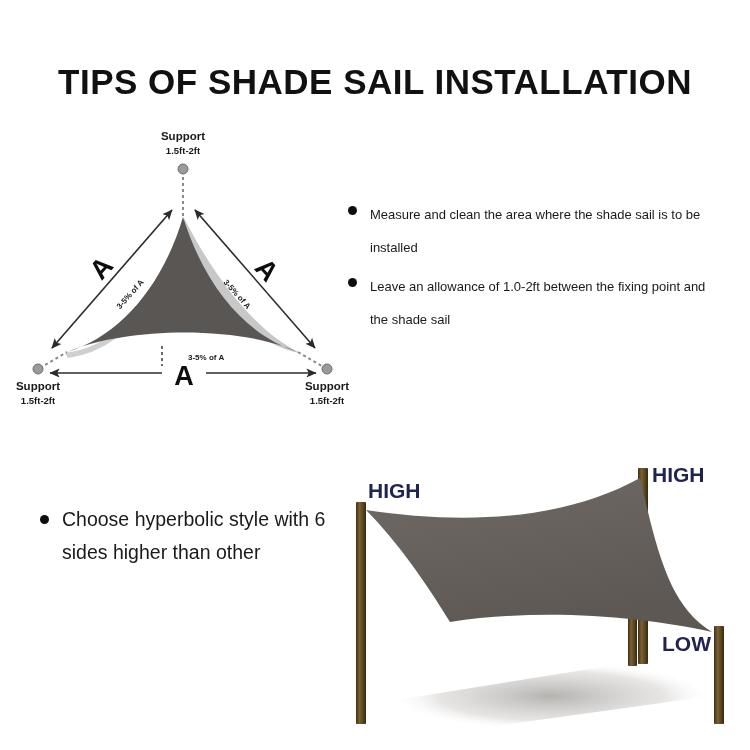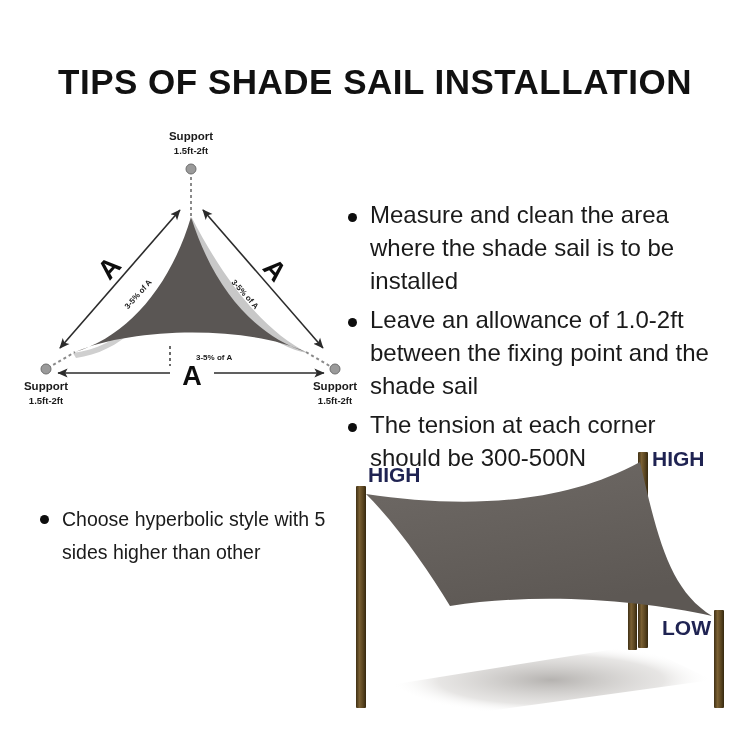--- a/index.html
+++ b/index.html
@@ -53,47 +53,47 @@
     width: 9px;
     height: 9px;
     border-radius: 50%;
     background: #0d0d0d;
   }
 
   #tips-list {
     left: 348px;
     top: 198px;
     width: 372px;
-    font-size: 24px;
+    font-size: 13px;
     line-height: 33px;
   }
   #tips-list .bullet-item { margin-bottom: 6px; }
 
   #style-list {
     left: 40px;
     top: 503px;
     width: 312px;
     font-size: 19.5px;
     line-height: 33px;
   }
   #style-list .bullet-item { margin-bottom: 5px; }
 
   
   #sail-triangle-diagram {
     position: absolute;
-    left: 18px;
+    left: 10px;
     top: 118px;
     width: 345px;
     height: 295px;
     text-align: right;
   }
   #sail-posts-diagram {
     position: absolute;
     left: 340px;
-    top: 430px;
+    top: 446px;
     width: 402px;
     height: 292px;
   }
   svg { display: block; }
 
   .diag-label {
     font-family: "Liberation Sans", sans-serif;
     font-weight: bold;
     fill: #1a1a1a;
   }
@@ -174,30 +174,26 @@
 
   <ul id="tips-list" class="bullet-list">
     <li class="bullet-item">
       <span class="bullet-dot"></span>
       <span>Measure and clean the area where the shade sail is to be installed</span>
     </li>
     <li class="bullet-item">
       <span class="bullet-dot"></span>
       <span>Leave an allowance of 1.0-2ft between the fixing point and the shade sail</span>
     </li>
-    <li class="bullet-item">
-      <span class="bullet-dot"></span>
-      <span>The tension at each corner should be 300-500N</span>
-    </li>
   </ul>
 
   <ul id="style-list" class="bullet-list">
     <li class="bullet-item">
       <span class="bullet-dot"></span>
-      <span>Choose hyperbolic style with 5 sides higher than other</span>
+      <span>Choose hyperbolic style with 6 sides higher than other</span>
     </li>
   </ul>
 
   <div id="sail-posts-diagram">
     <svg width="402" height="292" viewBox="0 0 402 292" xmlns="http://www.w3.org/2000/svg">
       <defs>
         <linearGradient id="postGrad" x1="0" y1="0" x2="1" y2="0">
           <stop offset="0%" stop-color="#3f3015"></stop>
           <stop offset="35%" stop-color="#7a6033"></stop>
           <stop offset="70%" stop-color="#5a4520"></stop>

